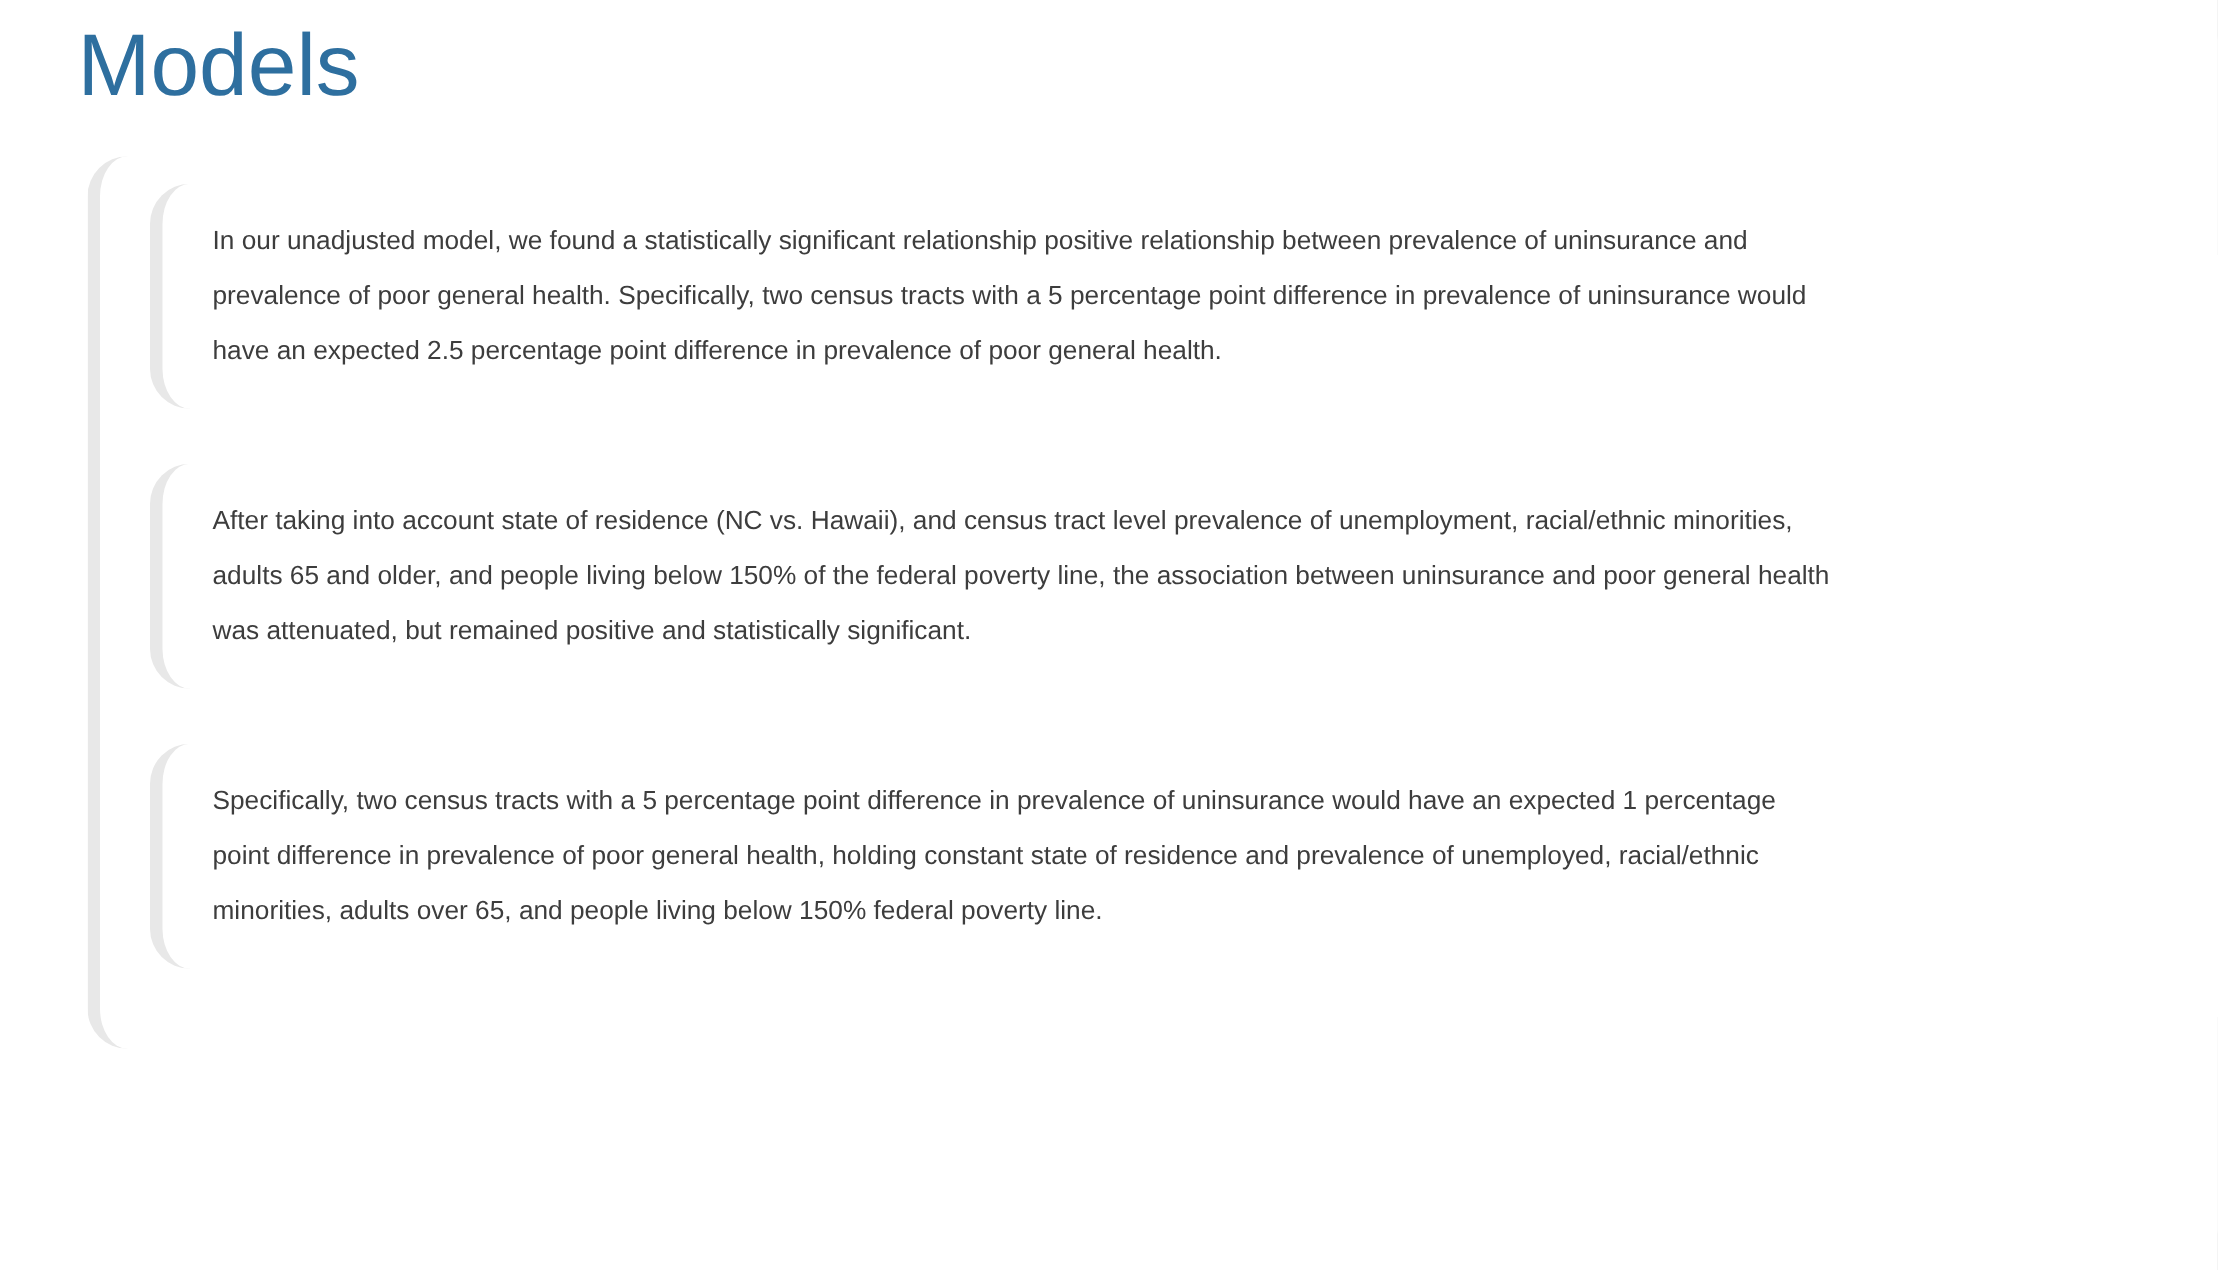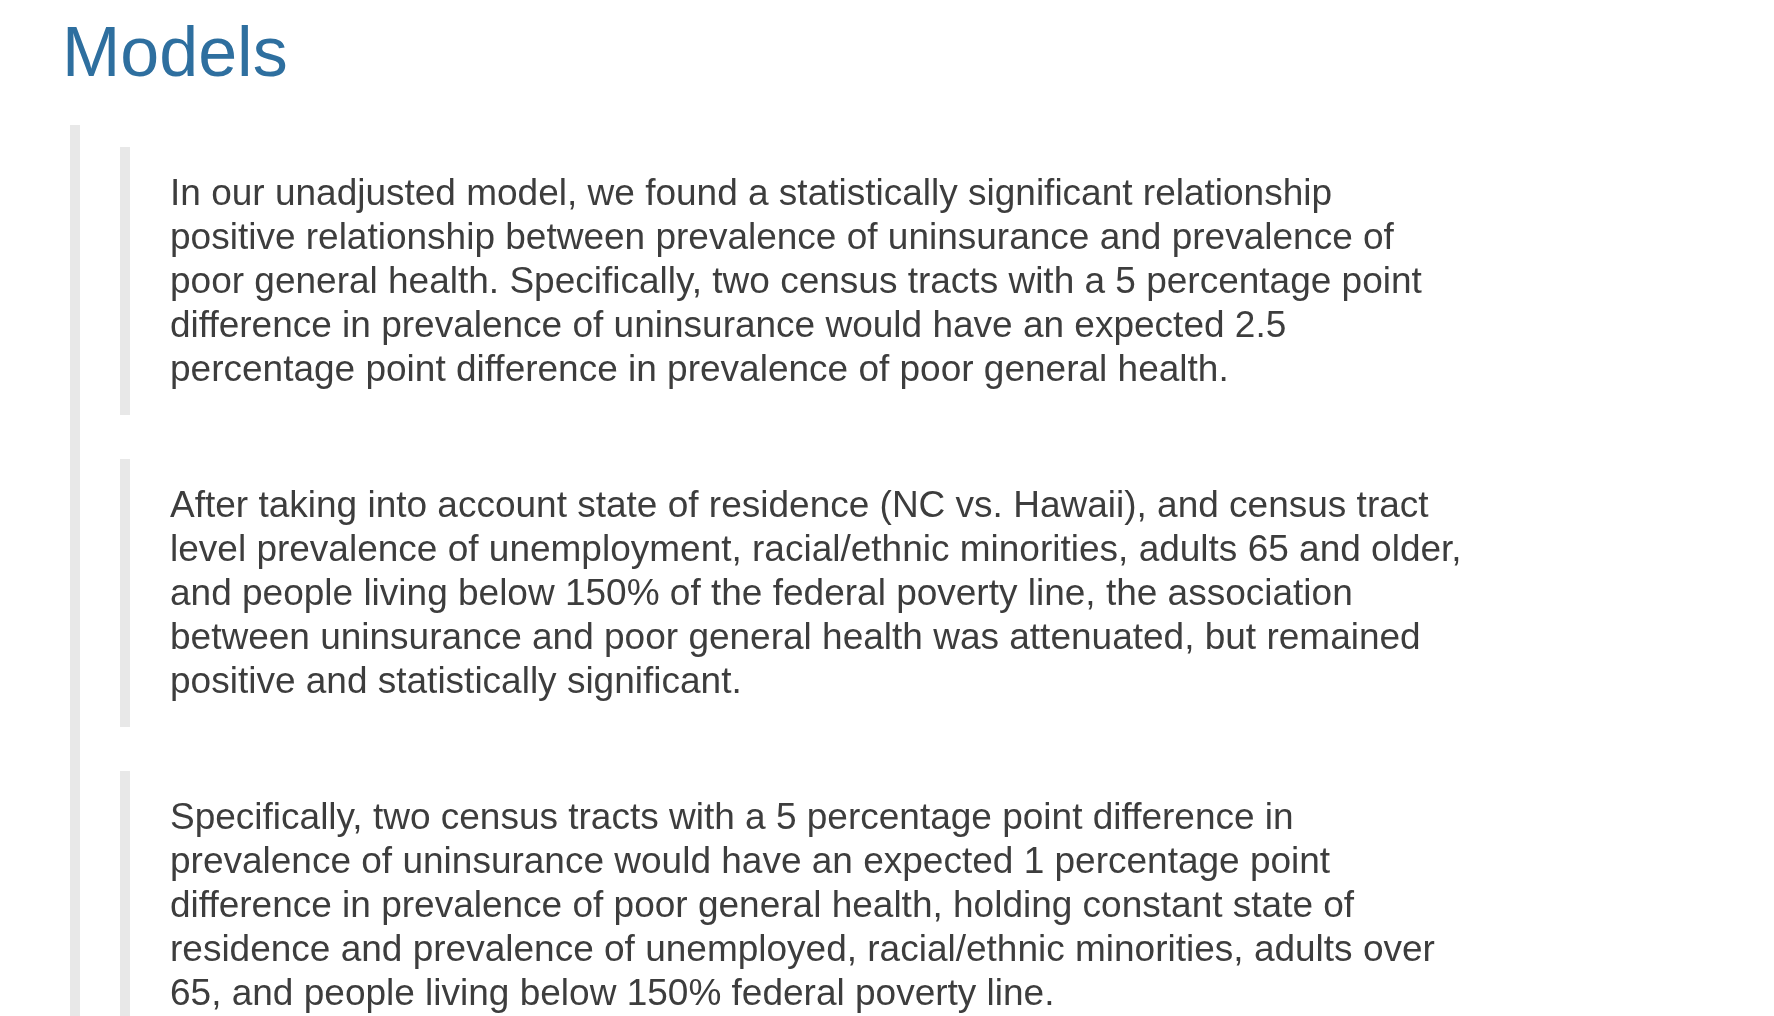--- a/index.html
+++ b/index.html
@@ -1,15 +1,15 @@
 <!DOCTYPE html>
 <html><head>
 <meta charset="utf-8">
 <style>
-  * { margin: 0; padding: 0; box-sizing: border-box; }
+  * { margin: 0; padding: 0; box-sizing: border-box; border-radius: 32px; }
   html, body {
     background: #ffffff;
     width: 1774px;
     height: 1016px;
     overflow: hidden;
     font-family: "Liberation Sans", "DejaVu Sans", sans-serif;
   }
   .page {
     width: 1774px;
     height: 1016px;
@@ -27,21 +27,21 @@
     border-left: 10px solid #e8e8e8;
     padding: 22px 0 20px 40px;
   }
   blockquote.inner {
     border-left: 10px solid #e8e8e8;
     padding: 24px 40px;
     margin-bottom: 44px;
   }
   blockquote.inner p {
     color: #3d3d3d;
-    font-size: 37px;
+    font-size: 21px;
     line-height: 44px;
     font-weight: 400;
   }
 </style>
 </head>
 <body>
 
 <div class="page">
 
   <h1 class="page-title">Models</h1>

